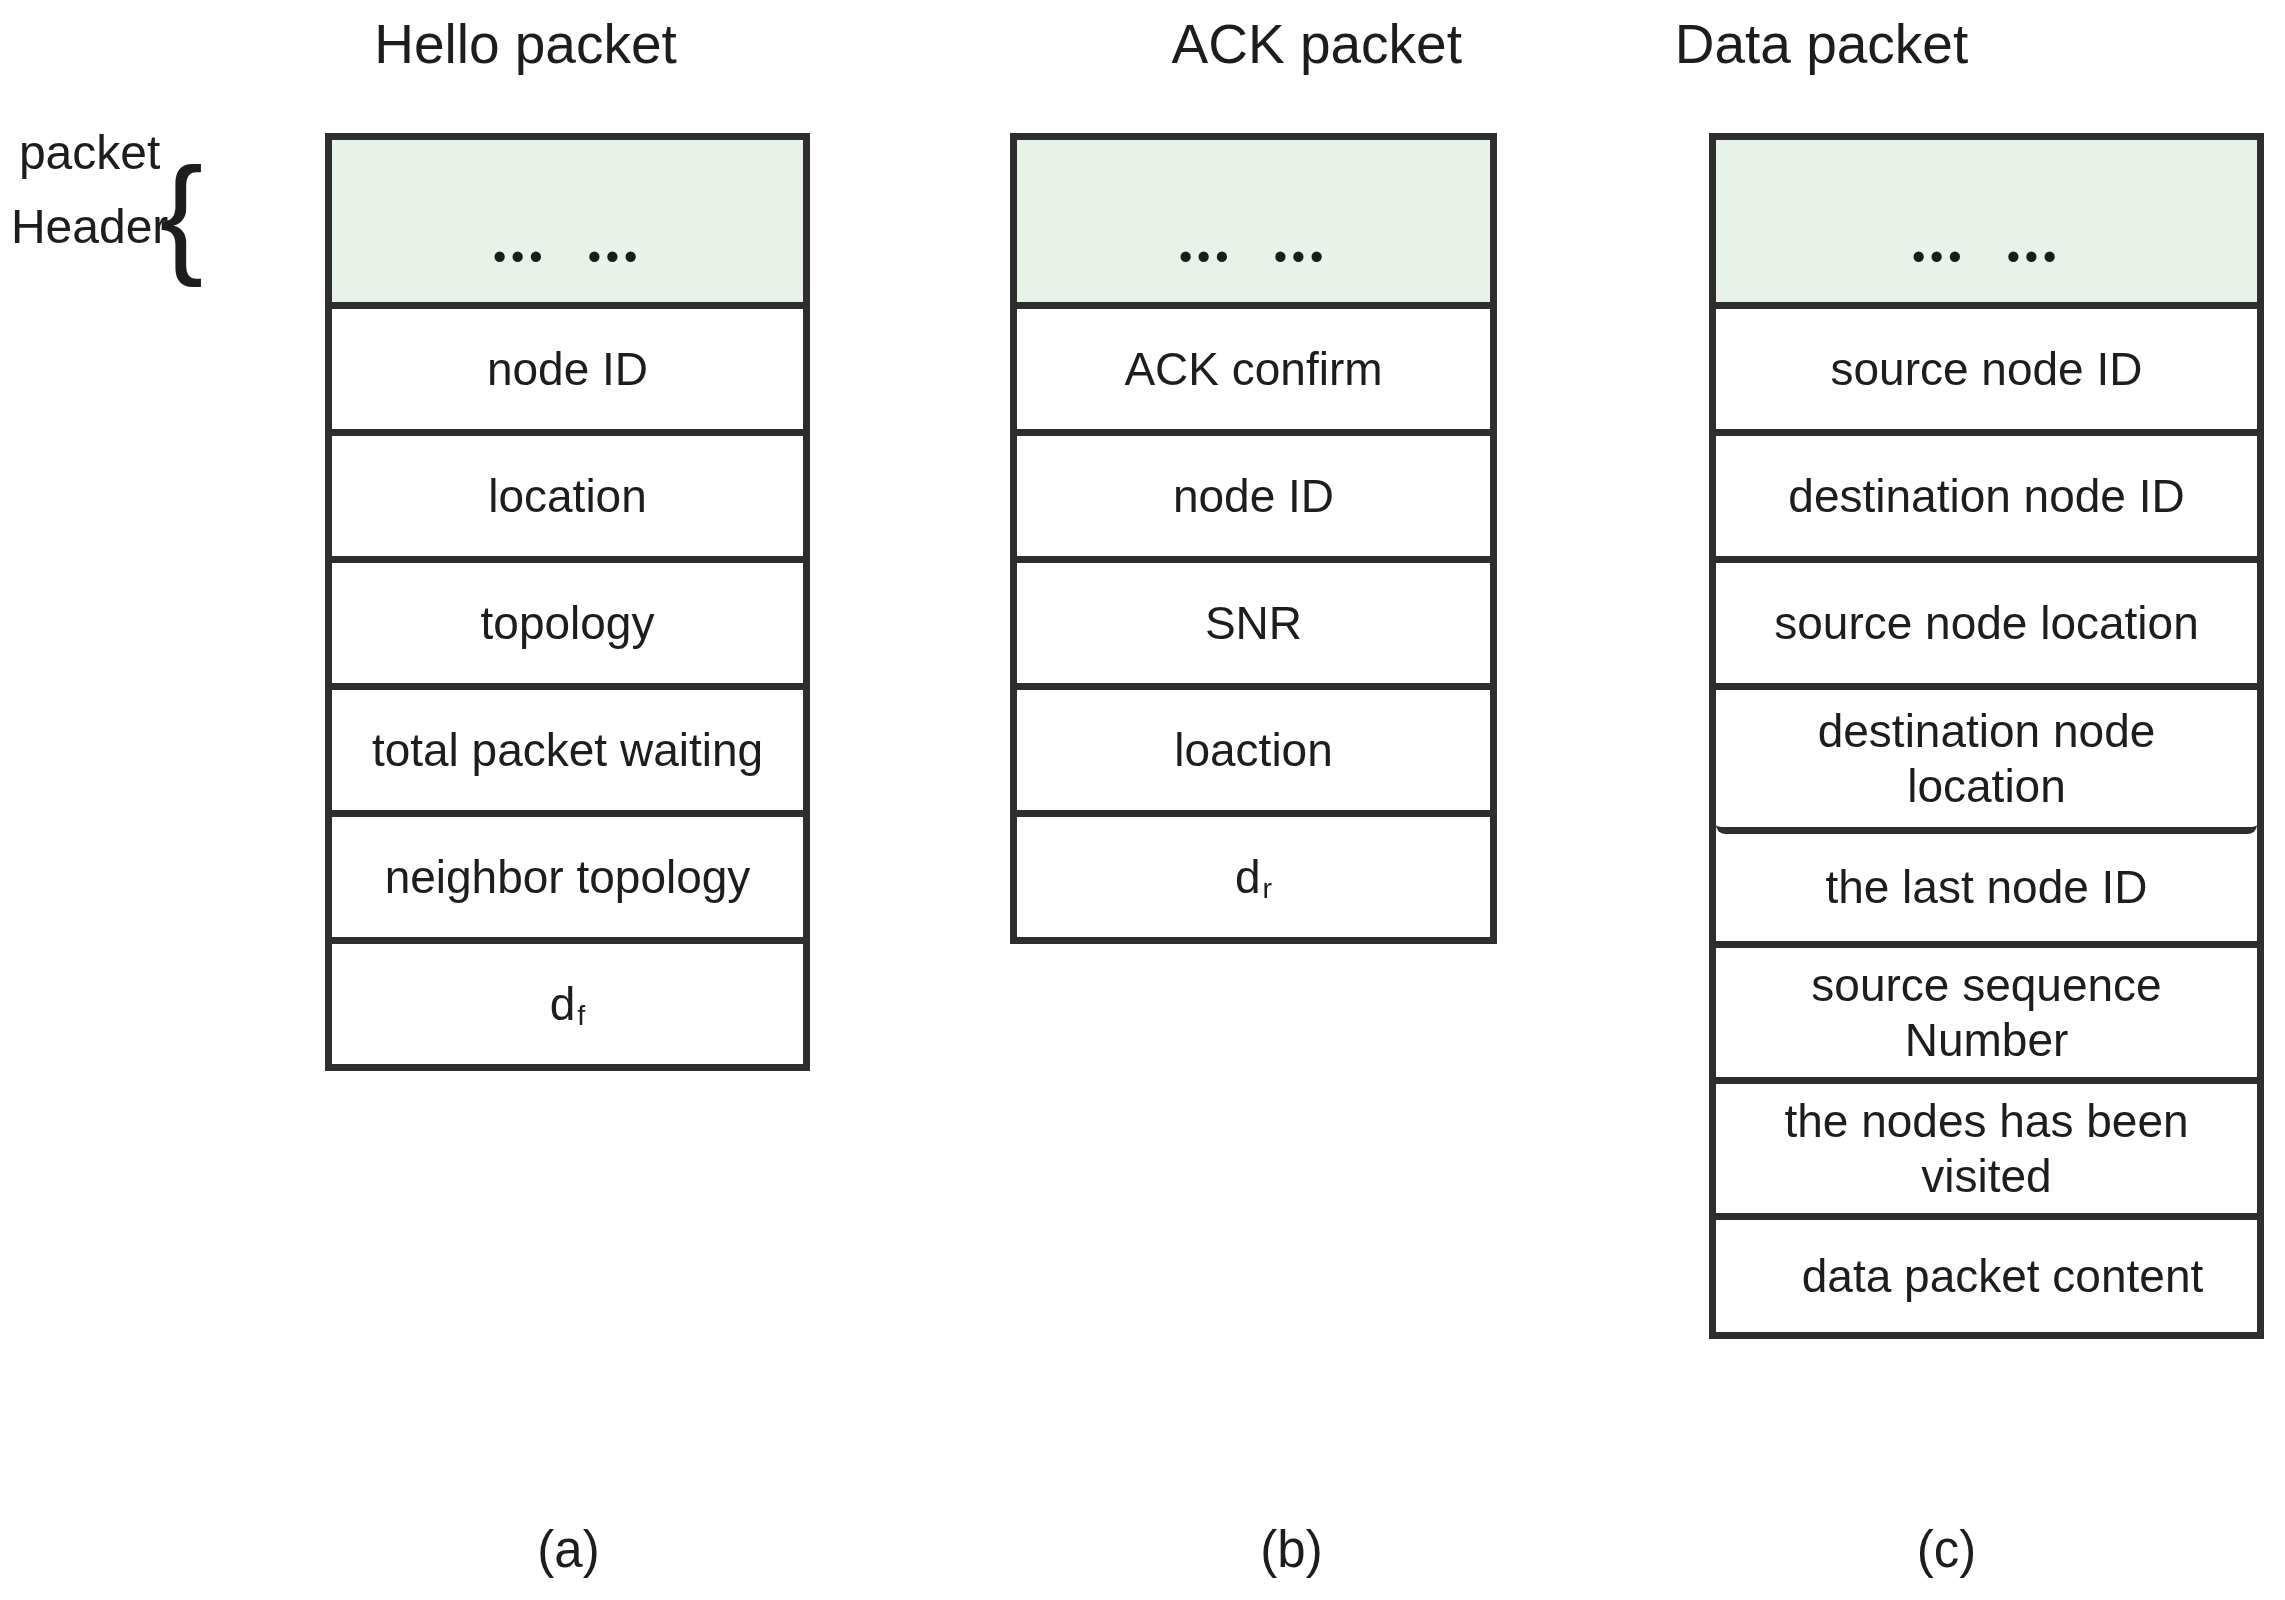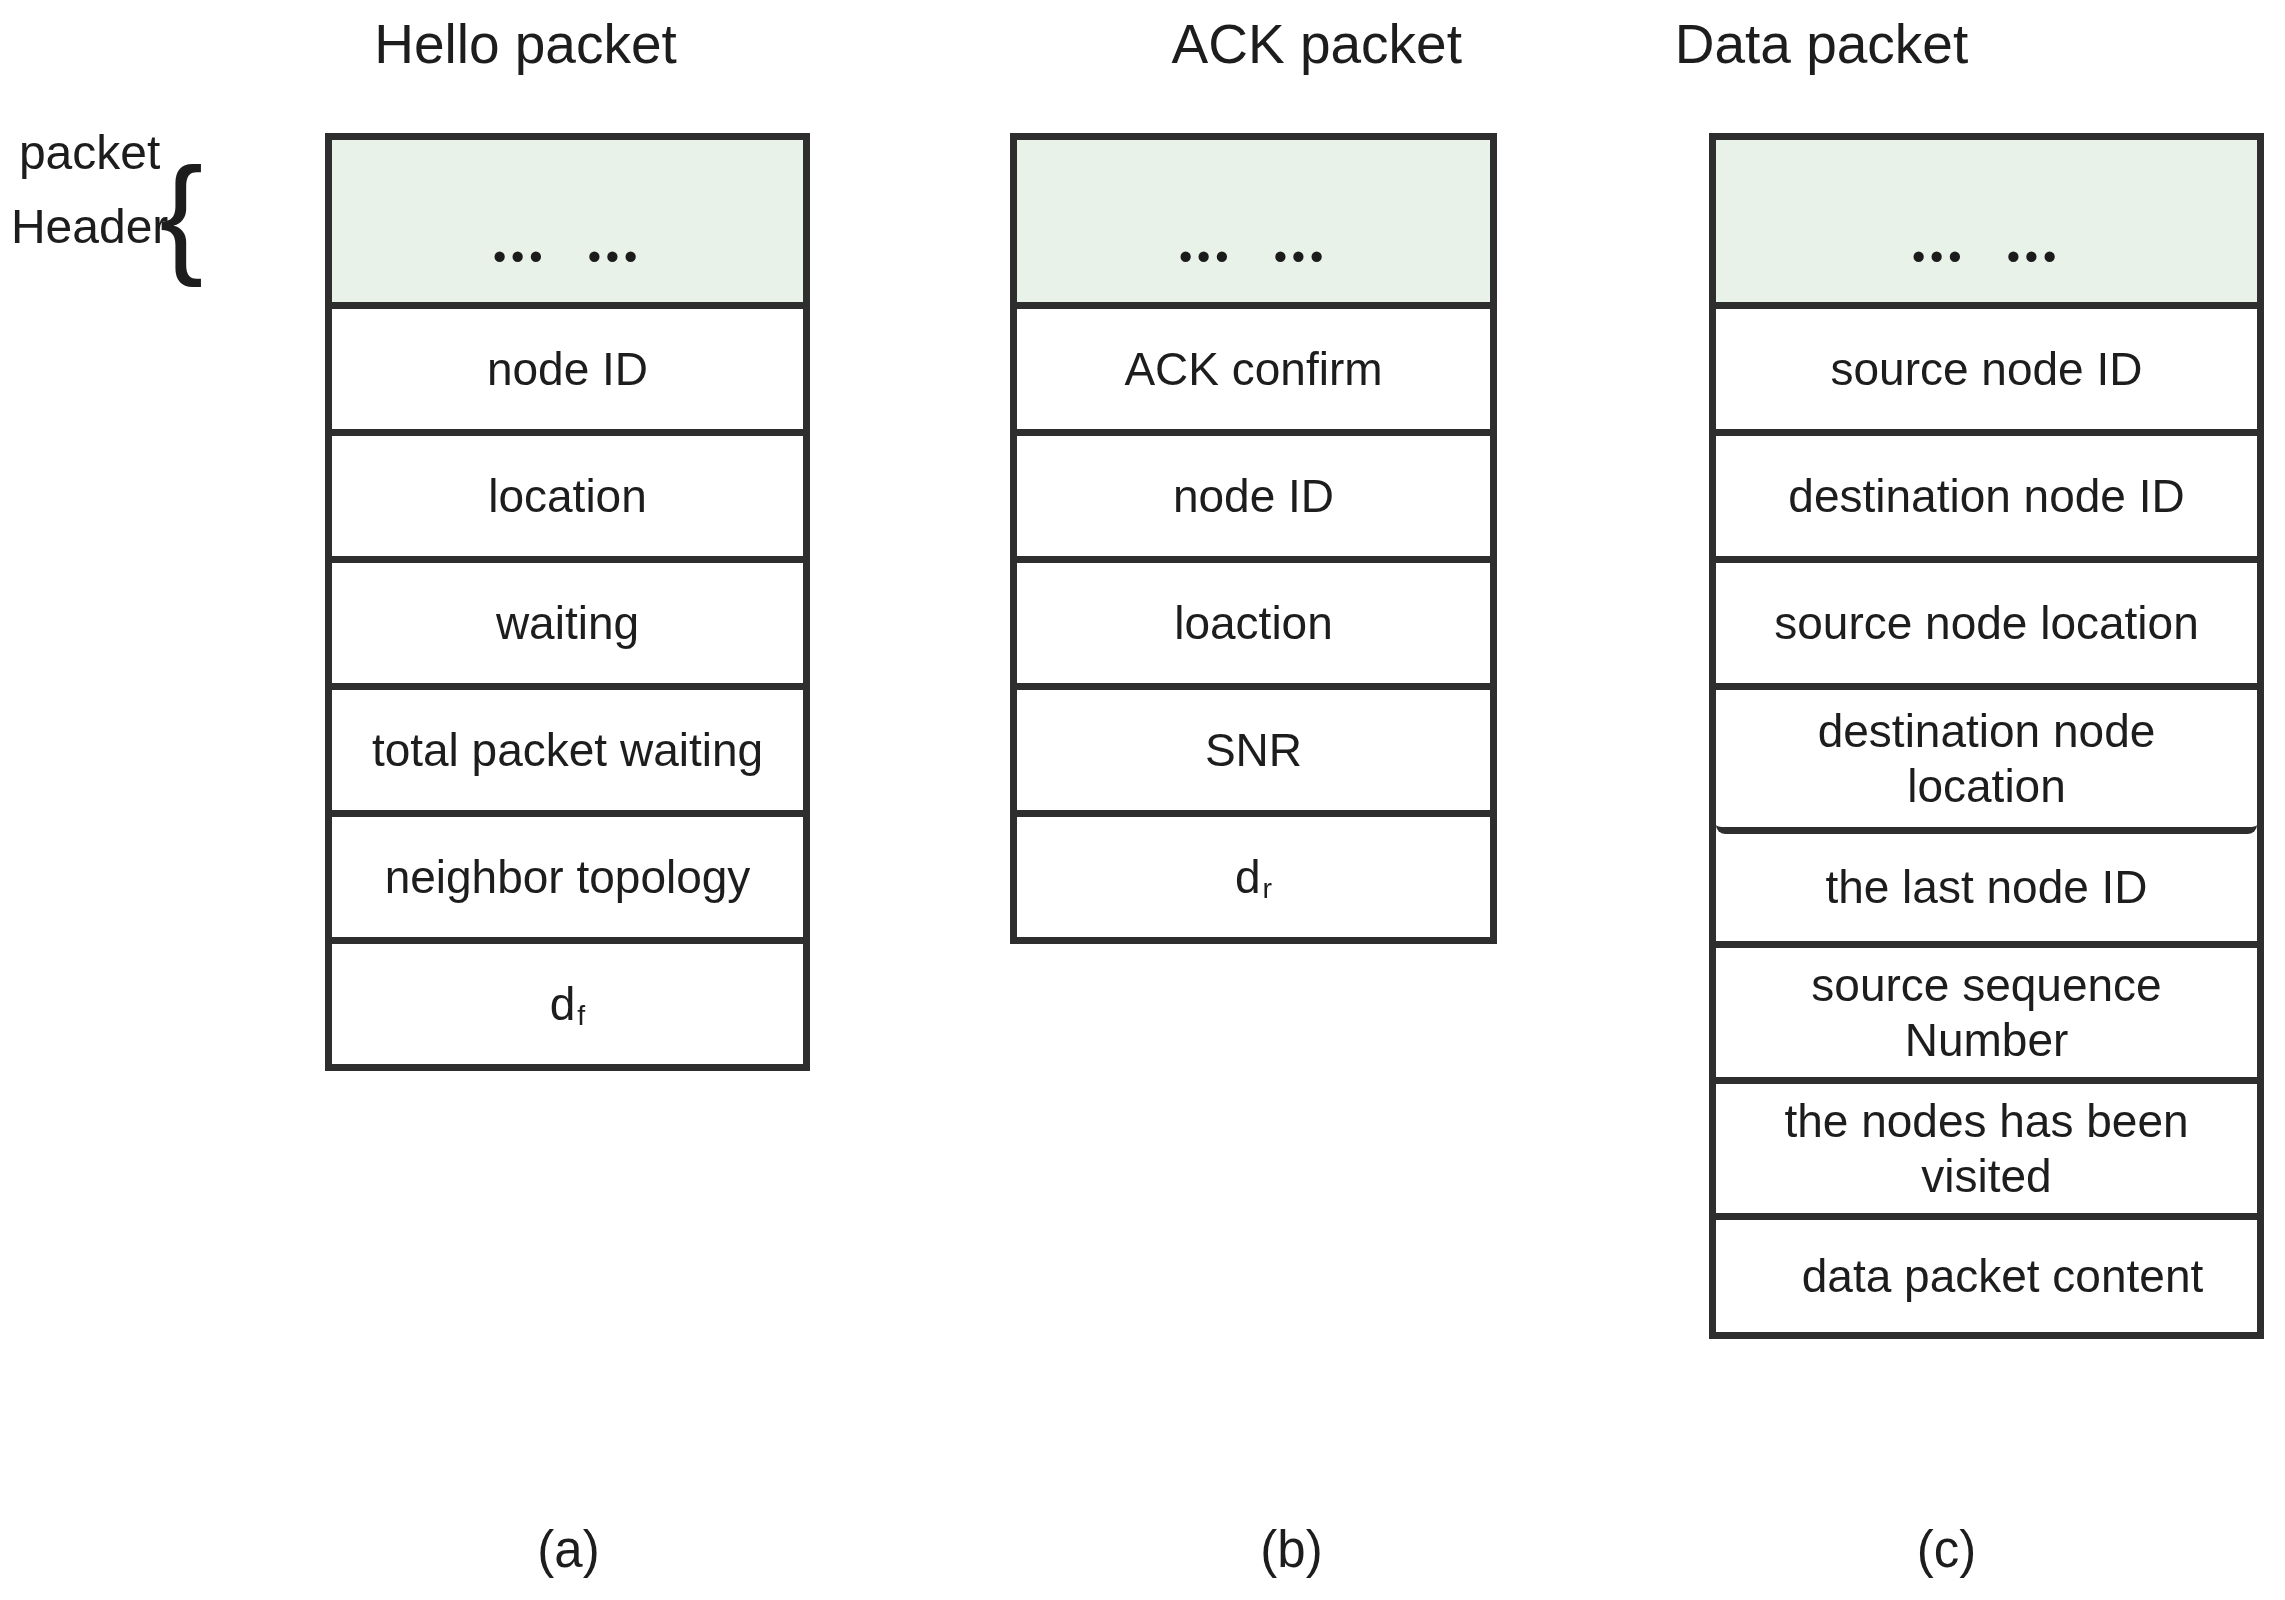--- a/index.html
+++ b/index.html
@@ -119,37 +119,37 @@
     <div>Header</div>
   </div>
   <div class="brace">{</div>
 
   <div class="pkt-table col1">
     <div class="row head">
       <span class="dots">••• •••</span>
     </div>
     <div class="row">node ID</div>
     <div class="row">location</div>
-    <div class="row">waiting</div>
+    <div class="row">topology</div>
     <div class="row">total packet waiting</div>
     <div class="row">neighbor topology</div>
     <div class="row subrow">
       <span class="base">d</span>
         <span class="sub">f</span>
     </div>
   </div>
 
   <div class="pkt-table col2">
     <div class="row head">
       <span class="dots">••• •••</span>
     </div>
     <div class="row">ACK confirm</div>
     <div class="row">node ID</div>
+    <div class="row">SNR</div>
     <div class="row">loaction</div>
-    <div class="row">SNR</div>
     <div class="row subrow">
       <span class="base">d</span>
         <span class="sub">r</span>
     </div>
   </div>
 
   <div class="pkt-table col3">
     <div class="row head">
       <span class="dots">••• •••</span>
     </div>

